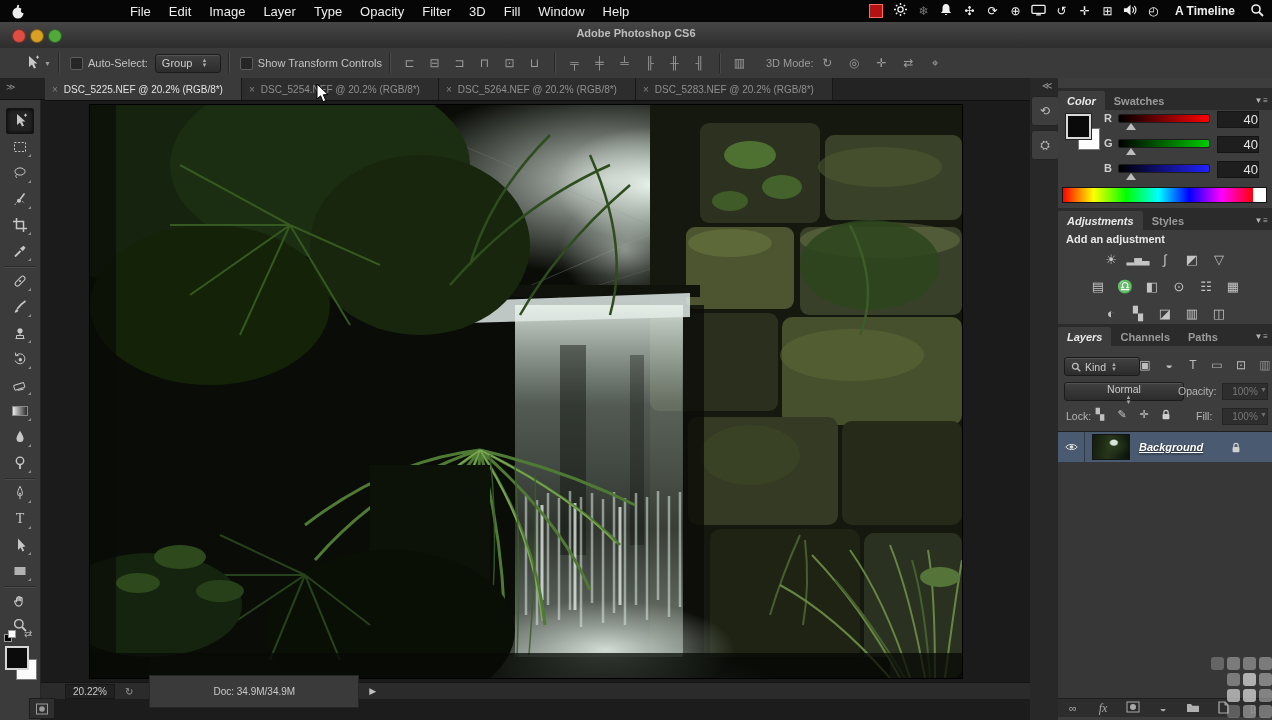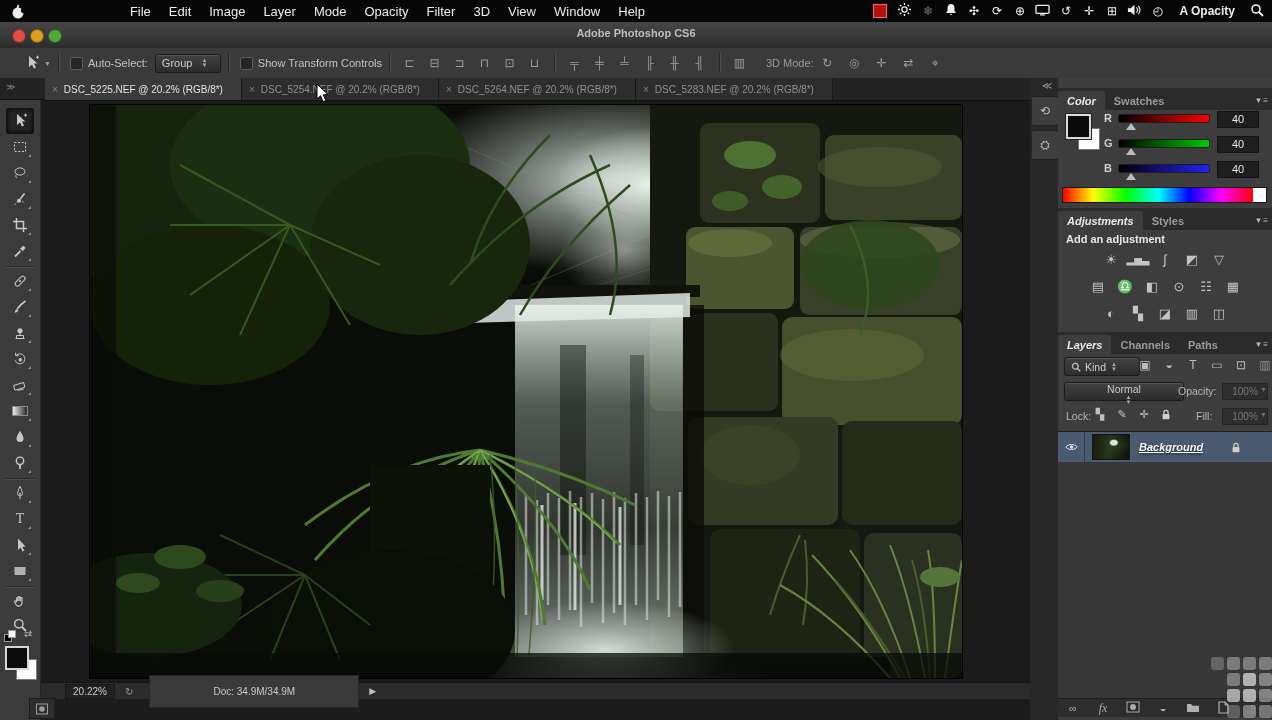--- a/index.html
+++ b/index.html
@@ -77,21 +77,21 @@
   .panels{position:absolute;left:1058px;top:78px;width:214px;height:642px;background:#3d3d3d;}
   .ptabs{position:absolute;left:1058px;width:214px;height:22px;background:#2b2b2b;display:flex;align-items:flex-end;}
   .ptab{padding:4px 9px 3px;font-size:11px;color:#9a9a9a;font-weight:bold;}
   .ptab.active{background:#3d3d3d;color:#eaeaea;border-radius:2px 2px 0 0;font-style:italic;}
   .pmenu{position:absolute;right:3px;color:#b5b5b5;font-size:8px;letter-spacing:1px;}
   .clabel{position:absolute;color:#cfcfcf;font-weight:bold;font-size:11px;}
   .track{position:absolute;height:7px;width:90px;border:1px solid #1d1d1d;border-radius:2px;}
   .thumb{position:absolute;width:0;height:0;border-left:5px solid transparent;border-right:5px solid transparent;
          border-bottom:7px solid #bdbdbd;}
   .vbox{position:absolute;width:40px;height:15px;background:#1e1e1e;border:1px solid #141414;color:#e4e4e4;
-        font-size:11px;text-align:center;line-height:15px;}
+        font-size:13px;text-align:right;line-height:15px;}
   .ramp{position:absolute;left:1062px;top:187px;width:191px;height:14px;border:1px solid #141414;
         background:linear-gradient(to right,#f00,#ff0 16%,#0f0 33%,#0ff 50%,#00f 66%,#f0f 83%,#f00);}
   .rampend{position:absolute;left:1253px;top:187px;width:13px;height:14px;background:#fff;border:1px solid #141414;border-left:none;}
   .adjhead{position:absolute;left:1066px;top:233px;color:#e8e8e8;font-weight:bold;font-size:11px;}
   .ai{position:absolute;width:26px;height:20px;text-align:center;color:#c4c4c4;font-size:13px;line-height:20px;}
   .kindbox{position:absolute;left:1064px;top:357px;width:62px;height:17px;}
   .fic{position:absolute;top:358px;width:22px;text-align:center;color:#bdbdbd;font-size:12px;}
   .blendbox{position:absolute;left:1064px;top:382px;width:106px;height:17px;flex-direction:column;}
   .dimlbl{color:#b5b5b5;font-size:10.5px;position:absolute;}
   .disbox{position:absolute;width:44px;height:15px;background:#2e2e2e;border:1px solid #242424;color:#787878;
@@ -127,25 +127,25 @@
           <circle cx="6" cy="9" r="5.5" fill="#ededed"></circle>
           <circle cx="11.5" cy="6.5" r="2.6" fill="#060606"></circle>
           <rect x="5.2" y="1" width="1.8" height="3.2" fill="#ededed" transform="rotate(18 6 2)"></rect>
         </svg>
       </span>
     <span class="mi b">Photoshop</span>
     <span class="mi">File</span>
     <span class="mi">Edit</span>
     <span class="mi">Image</span>
     <span class="mi">Layer</span>
-    <span class="mi">Mode</span>
+    <span class="mi">Type</span>
     <span class="mi">Opacity</span>
     <span class="mi">Filter</span>
     <span class="mi">3D</span>
-    <span class="mi">View</span>
+    <span class="mi">Fill</span>
     <span class="mi">Window</span>
     <span class="mi">Help</span>
     <div class="mright">
       <span class="rec"></span>
       <span class="si"><svg width="13" height="13" viewBox="0 0 14 14">
             <circle cx="7" cy="7" r="2.8" fill="none" stroke="#eee" stroke-width="1.4"></circle>
             <g stroke="#eee" stroke-width="1.5">
               <path d="M7 0v2.2M7 11.8V14M0 7h2.2M11.8 7H14M2.1 2.1l1.5 1.5M10.4 10.4l1.5 1.5M11.9 2.1l-1.5 1.5M3.6 10.4l-1.5 1.5"></path>
             </g>
           </svg></span>
@@ -162,21 +162,21 @@
             <path d="M5.5 11.2h5" stroke="#f0f0f0" stroke-width="1.4"></path>
           </svg></span>
       <span class="si">↺</span>
       <span class="si">✛</span>
       <span class="si">⊞</span>
       <span class="si"><svg width="15" height="12" viewBox="0 0 16 12">
             <path d="M1 4h3l4-3.5v11L4 8H1z" fill="#f0f0f0"></path>
             <path d="M10 3.2a4 4 0 0 1 0 5.6M12 1.5a6.5 6.5 0 0 1 0 9" stroke="#f0f0f0" fill="none" stroke-width="1.2"></path>
           </svg></span>
       <span class="si">◴</span>
-      <span class="user">A Opacity</span>
+      <span class="user">A Timeline</span>
       <span class="si"><svg width="14" height="14" viewBox="0 0 14 14">
             <circle cx="6" cy="6" r="4" fill="none" stroke="#eee" stroke-width="1.6"></circle>
             <path d="M9 9l4 4" stroke="#eee" stroke-width="1.8"></path>
           </svg></span>
     </div>
   </div>
 
   <div class="titlebar">
     <span class="tl" style="left:12px;background:#df4d43;"></span>
     <span class="tl" style="left:30px;background:#d8a123;"></span>
@@ -545,21 +545,21 @@
   <div class="ai" style="left:1139px;top:277px;">◧</div>
   <div class="ai" style="left:1166px;top:277px;">⊙</div>
   <div class="ai" style="left:1193px;top:277px;">☷</div>
   <div class="ai" style="left:1220px;top:277px;">▦</div>
   <div class="ai" style="left:1098px;top:304px;">◐</div>
   <div class="ai" style="left:1125px;top:304px;">▚</div>
   <div class="ai" style="left:1152px;top:304px;">◪</div>
   <div class="ai" style="left:1179px;top:304px;">▥</div>
   <div class="ai" style="left:1206px;top:304px;">◫</div>
 
-  <div class="ptabs" style="top:332px;">
+  <div class="ptabs" style="top:324px;">
     <div class="ptab active">Layers</div>
     <div class="ptab">Channels</div>
     <div class="ptab">Paths</div>
     <span class="pmenu" style="top:8px;">▼≡</span>
   </div>
   <div class="dd kindbox">
     <span style="display:flex;margin-right:4px;">
         <svg width="10" height="10" viewBox="0 0 14 14">
           <circle cx="6" cy="6" r="4" fill="none" stroke="#bbb" stroke-width="1.8"></circle>
           <path d="M9 9l4 4" stroke="#bbb" stroke-width="2"></path>

